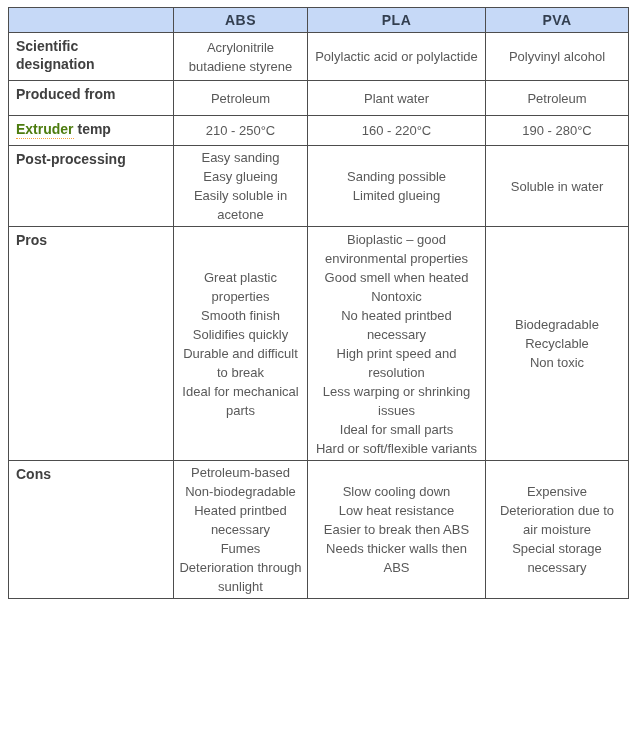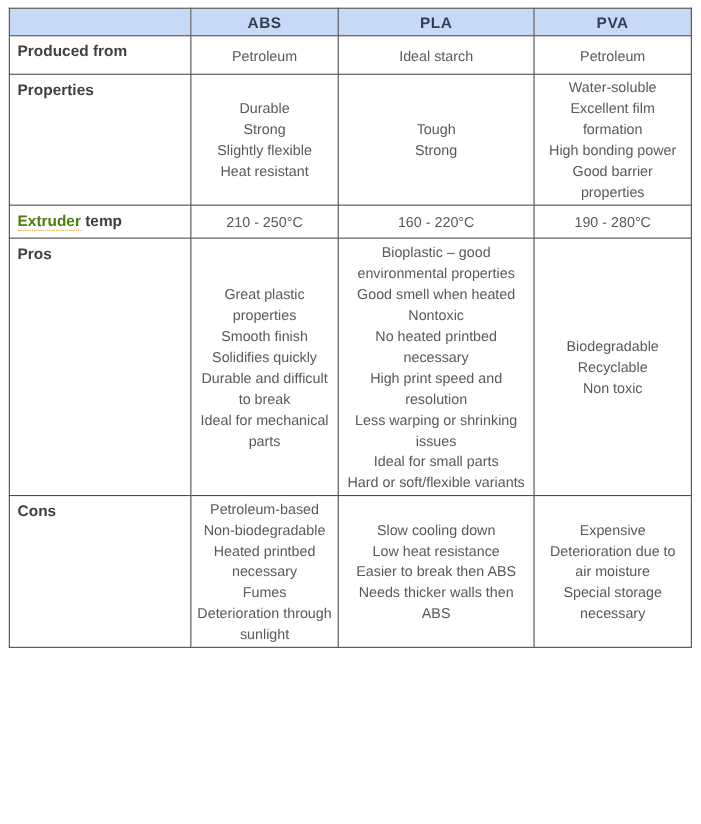--- a/index.html
+++ b/index.html
@@ -89,37 +89,43 @@
     </colgroup>
   <thead>
       <tr class="row-header">
         <th></th>
         <th>ABS</th>
         <th>PLA</th>
         <th>PVA</th>
       </tr>
     </thead>
   <tbody>
+      <tr class="row-scientific-designation">
+        <th class="rowlabel" scope="row">Scientific<br>designation</th>
+        <td>Acrylonitrile butadiene styrene</td>
+        <td>Polylactic acid or polylactide</td>
+        <td>Polyvinyl alcohol</td>
+      </tr>
       <tr class="row-produced-from">
         <th class="rowlabel" scope="row">Produced from</th>
         <td>Petroleum</td>
-        <td>Ideal starch</td>
+        <td>Plant water</td>
         <td>Petroleum</td>
-      </tr>
-      <tr class="row-properties">
-        <th class="rowlabel" scope="row">Properties</th>
-        <td>Durable<br>Strong<br>Slightly flexible<br>Heat resistant</td>
-        <td>Tough<br>Strong</td>
-        <td>Water-soluble<br>Excellent film formation<br>High bonding power<br>Good barrier properties</td>
       </tr>
       <tr class="row-extruder-temp">
         <th class="rowlabel" scope="row"><span class="term">Extruder</span><span> temp</span></th>
         <td>210 - 250°C</td>
         <td>160 - 220°C</td>
         <td>190 - 280°C</td>
+      </tr>
+      <tr class="row-post-processing">
+        <th class="rowlabel" scope="row">Post-processing</th>
+        <td>Easy sanding<br>Easy glueing<br>Easily soluble in acetone</td>
+        <td>Sanding possible<br>Limited glueing</td>
+        <td>Soluble in water</td>
       </tr>
       <tr class="row-pros">
         <th class="rowlabel" scope="row">Pros</th>
         <td>Great plastic properties<br>Smooth finish<br>Solidifies quickly<br>Durable and difficult to break<br>Ideal for mechanical parts</td>
         <td>Bioplastic – good environmental properties<br>Good smell when heated<br>Nontoxic<br>No heated printbed necessary<br>High print speed and resolution<br>Less warping or shrinking issues<br>Ideal for small parts<br>Hard or soft/flexible variants</td>
         <td>Biodegradable<br>Recyclable<br>Non toxic</td>
       </tr>
       <tr class="row-cons">
         <th class="rowlabel" scope="row">Cons</th>
         <td>Petroleum-based<br>Non-biodegradable<br>Heated printbed necessary<br>Fumes<br>Deterioration through sunlight</td>

